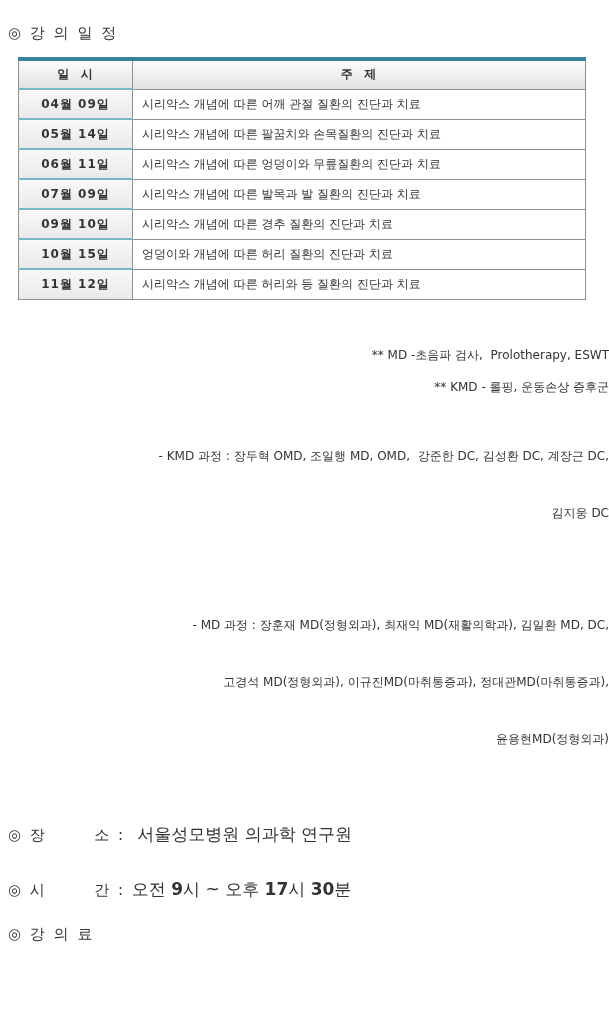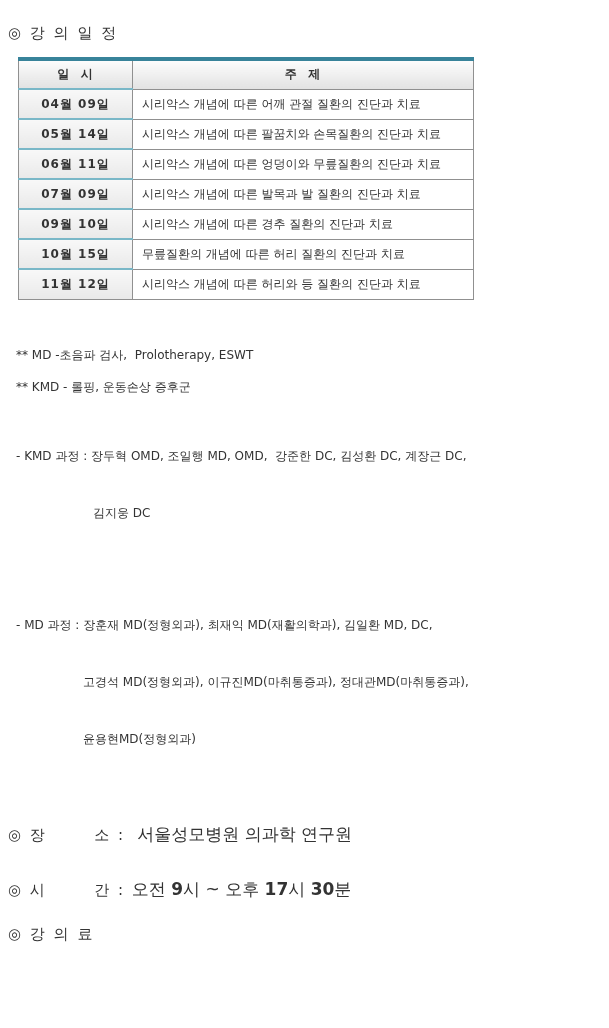--- a/index.html
+++ b/index.html
@@ -51,26 +51,26 @@
     letter-spacing: 1px;
   }
   .tbl th.accent { border-bottom: 2px solid #79b7c7; }
   .tbl td.lbl {
     background: linear-gradient(180deg, #f8f8f8, #e9e9e9);
     border-top: 2px solid #79b7c7;
     font-weight: bold;
     text-align: center;
     letter-spacing: 1px;
   }
-  .schedule { width: 456px; }
+  .schedule { width: 568px; }
   .schedule td { height: 30px; }
   .schedule td.topic { padding: 0 4px 0 9px; background: #fff; }
 
   
-  .bodytext { font-size: 12px; color: #333; white-space: pre-wrap; margin-left: 8px; }
+  .bodytext { font-size: 12px; color: #333; white-space: pre-wrap; margin-left: 8px; text-align: right; }
   .note-md  { margin-top: 47px; }
   .note-kmd { margin-top: 15px; }
   .course { line-height: 19px; }
   .course-md  { margin-top: 17px; }
   .course-kmd { margin-top: 13px; }
   .course .cont { padding-left: 67px; }
   .course-kmd .cont { padding-left: 77px; }
 
   b { font-weight: bold; }
 </style>
@@ -108,21 +108,21 @@
       <tr>
         <td class="lbl">07월 09일</td>
         <td class="topic">시리악스 개념에 따른 발목과 발 질환의 진단과 치료</td>
       </tr>
       <tr>
         <td class="lbl">09월 10일</td>
         <td class="topic">시리악스 개념에 따른 경추 질환의 진단과 치료</td>
       </tr>
       <tr>
         <td class="lbl">10월 15일</td>
-        <td class="topic">무릎질환의 개념에 따른 허리 질환의 진단과 치료</td>
+        <td class="topic">엉덩이와 개념에 따른 허리 질환의 진단과 치료</td>
       </tr>
       <tr>
         <td class="lbl">11월 12일</td>
         <td class="topic">시리악스 개념에 따른 허리와 등 질환의 진단과 치료</td>
       </tr>
     </tbody>
   </table>
 
   <div class="bodytext note-md">** MD -초음파 검사,  Prolotherapy, ESWT</div>
   <div class="bodytext note-kmd">** KMD - 롤핑, 운동손상 증후군</div>

